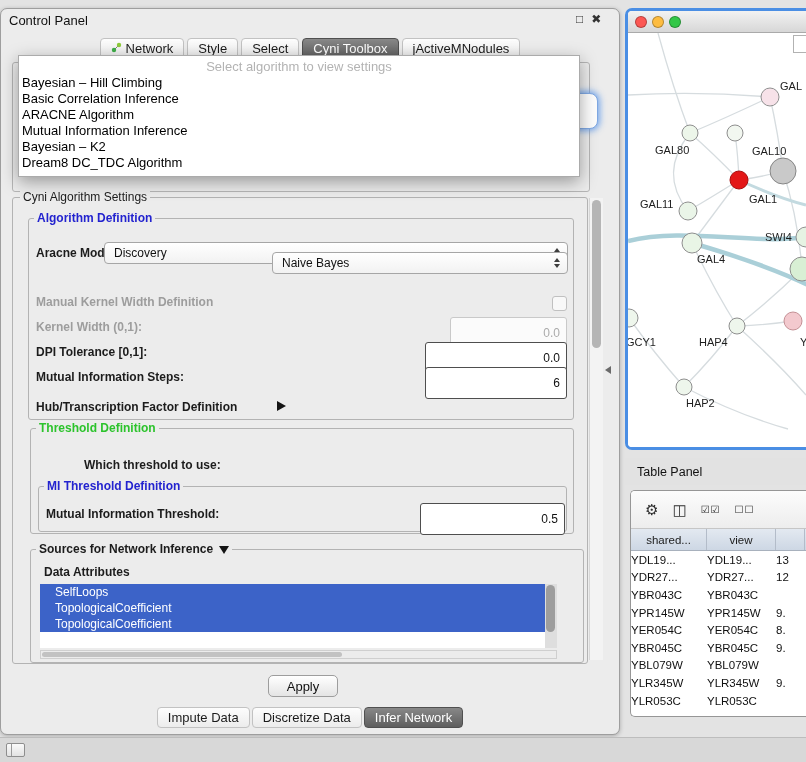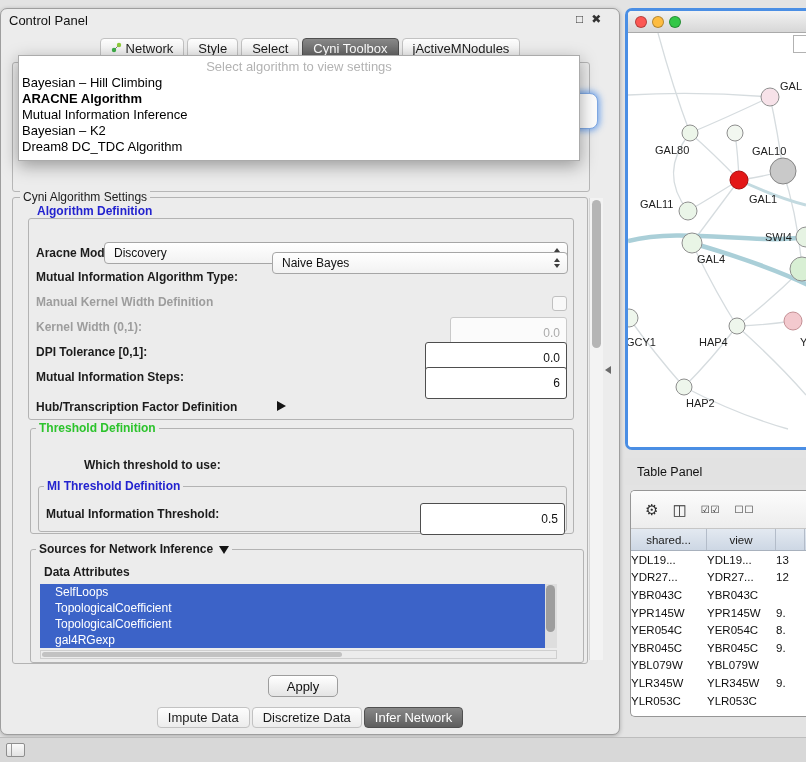--- a/index.html
+++ b/index.html
@@ -14,21 +14,21 @@
   .tab.selected{background:linear-gradient(#888,#5e5e5e);color:#fff;border-color:#505050}
 
   
   .bg-groupbox{position:absolute;left:12px;top:62px;width:576px;height:128px;border:1px solid #b6b6b6;border-radius:3px;z-index:1}
   .focus-field{position:absolute;left:552px;top:93px;width:44px;height:34px;background:#fcfcfc;border:1px solid #7fa8e2;border-radius:8px;box-shadow:0 0 6px 2px rgba(92,152,236,.8);z-index:4}
 
   
   .popup{position:absolute;left:18px;top:55px;width:560px;background:#fff;border:1px solid #ababab;box-shadow:0 5px 16px rgba(0,0,0,.35);z-index:10;padding:3px 0 5px}
   .popup-header{font-size:13px;color:#b3b3b3;text-align:center;height:16px;line-height:16px}
   .popup-item{font-size:13px;color:#000;height:16px;line-height:16px;padding-left:3px}
-  .popup-item.selected{font-weight:bold}
+  .popup-item.selected{font-weight:normal}
 
   
   .group{position:absolute;border:1px solid #b3b3b3;border-radius:3px;z-index:1}
   .legend{position:absolute;z-index:2;background:#ececec;padding:0 3px;font-size:12px;font-weight:bold;color:#1c1c1c;height:14px;line-height:14px;white-space:nowrap}
   .legend-blue{color:#2323cf}
   .legend-green{color:#2cc32c}
 
   .lbl{position:absolute;font-size:12px;font-weight:bold;color:#1c1c1c;z-index:2;white-space:nowrap}
   .lbl.disabled{color:#9d9d9d}
 
@@ -118,43 +118,43 @@
       </div>
     </div>
 
   <div class="bg-groupbox"></div>
   <div class="focus-field"></div>
 
   <div class="popup">
     <div class="popup-header">Select algorithm to view settings</div>
     <div id="popup-items">
         <div class="popup-item">Bayesian – Hill Climbing</div>
+        <div class="popup-item">Basic Correlation Inference</div>
         <div class="popup-item selected">ARACNE Algorithm</div>
         <div class="popup-item">Mutual Information Inference</div>
         <div class="popup-item">Bayesian – K2</div>
         <div class="popup-item">Dream8 DC_TDC Algorithm</div>
       </div>
   </div>
 
   <div class="group" style="left:12px;top:197px;width:574px;height:465px"></div>
   <span class="legend" style="left:20px;top:190px;font-weight:normal">Cyni Algorithm Settings</span>
 
   <div class="group" style="left:28px;top:218px;width:544px;height:200px"></div>
-  <span class="legend legend-blue" style="left:34px;top:204px">Algorithm Definition</span>
+  <span class="legend legend-blue" style="left:34px;top:211px">Algorithm Definition</span>
 
   <span class="lbl" style="left:36px;top:246px">Aracne Mode:</span>
   <div class="combo" style="left:104px;top:242px;width:464px">
     <span>Discovery</span>
     <span class="combo-arrows">
         <i class="arr-up"></i>
         <i class="arr-dn"></i>
       </span>
   </div>
 
-  <span class="lbl" style="left:36px;top:270px">Mutual Information Algorithm Type:</span>
   <div class="combo" style="left:272px;top:252px;width:296px">
     <span>Naive Bayes</span>
     <span class="combo-arrows">
         <i class="arr-up"></i>
         <i class="arr-dn"></i>
       </span>
   </div>
 
   <span class="lbl disabled" style="left:36px;top:295px">Manual Kernel Width Definition</span>
   <div class="checkbox" style="left:552px;top:296px"></div>
@@ -191,21 +191,20 @@
   </div>
 
   <div class="group" style="left:30px;top:549px;width:552px;height:112px"></div>
   <span class="legend" style="left:36px;top:542px"><span>Sources for Network Inference</span><i class="tri-down"></i></span>
 
   <span class="lbl" style="left:44px;top:565px">Data Attributes</span>
   <div class="attr-list" id="attr-list">
       <div class="attr-row">SelfLoops</div>
       <div class="attr-row">TopologicalCoefficient</div>
       <div class="attr-row">TopologicalCoefficient</div>
-      <div class="attr-row">gal4RGexp</div>
     </div>
   <div class="vscroll">
       <div class="vthumb"></div>
     </div>
   <div class="hscroll">
       <div class="hthumb"></div>
     </div>
 
   <div class="outer-scroll">
       <div class="outer-thumb"></div>

